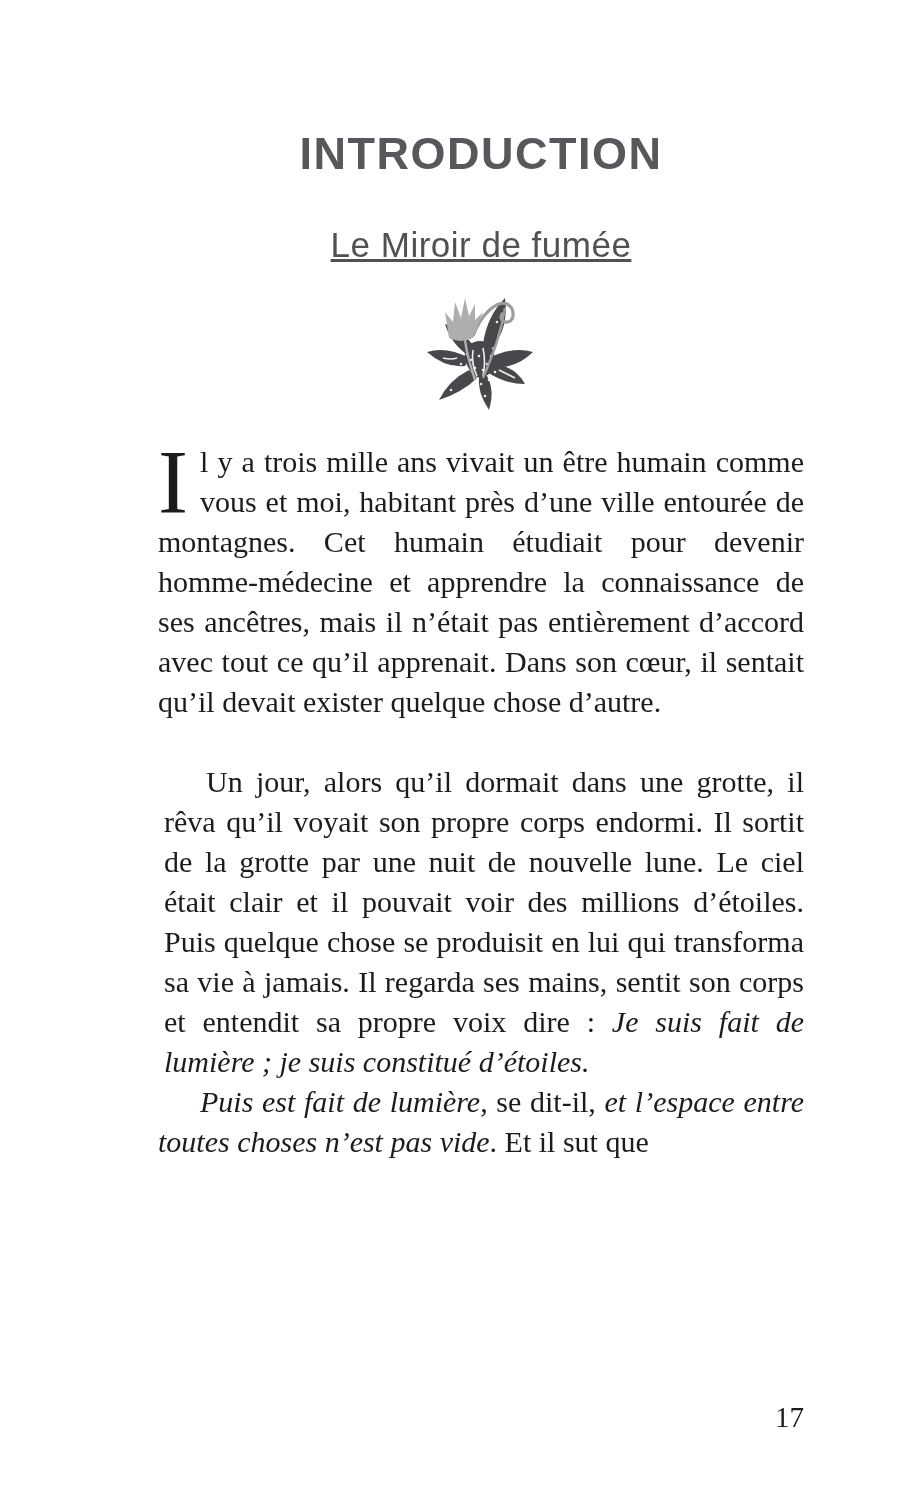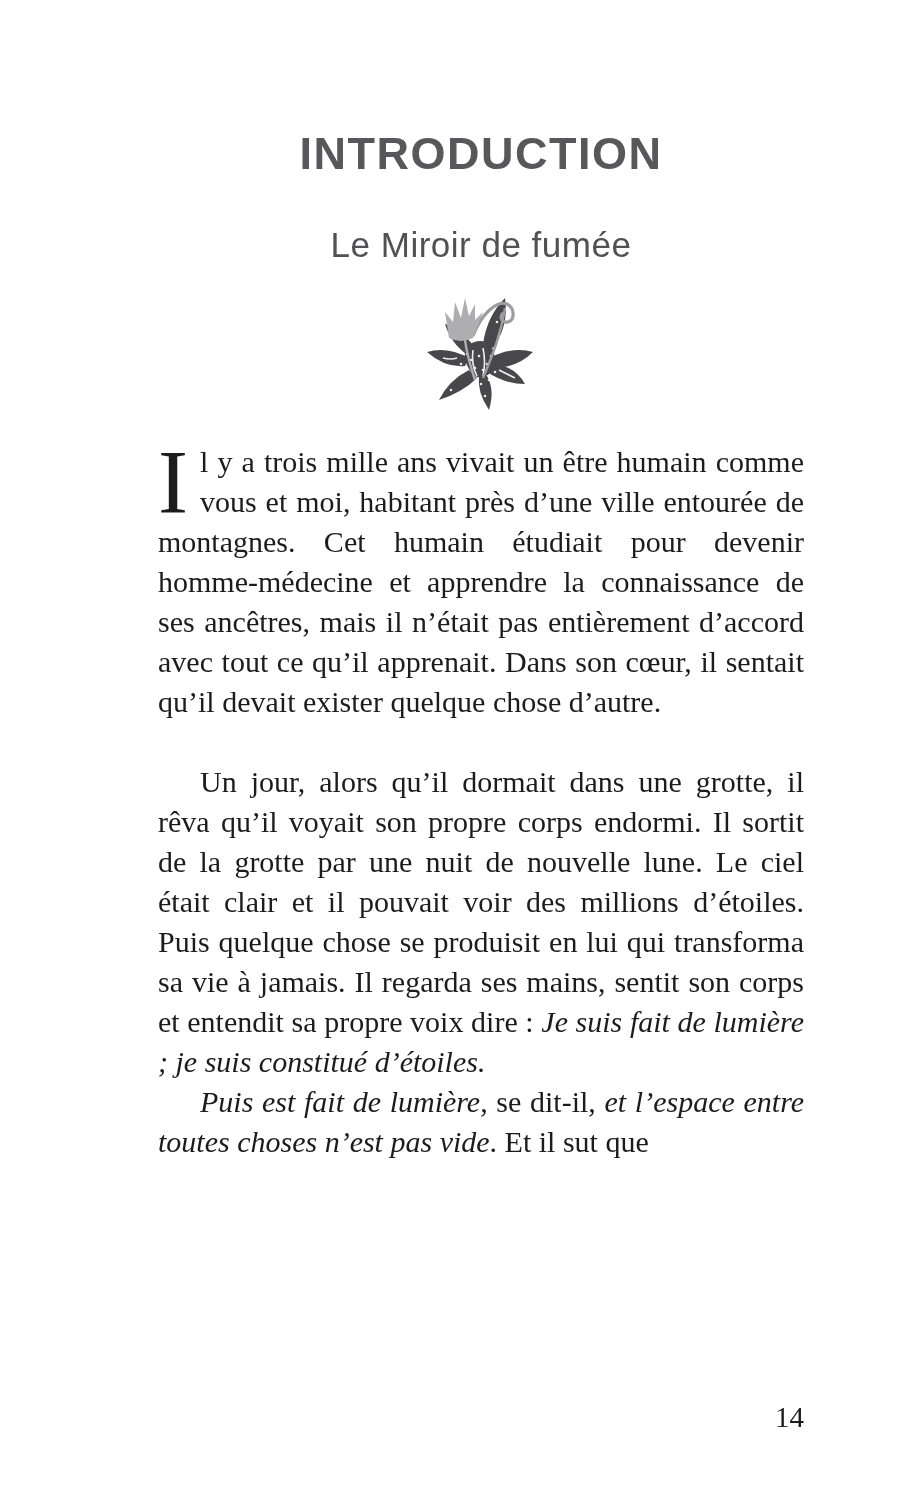--- a/index.html
+++ b/index.html
@@ -30,37 +30,38 @@
     color: var(--heading-gray, #58585c);
   }
   .chapter-subtitle {
     margin: 48px 0 0 0;
     font-family: "Liberation Sans", sans-serif;
     font-weight: 400;
     font-size: 35px;
     line-height: 38px;
     letter-spacing: 0.5px;
     color: var(--subtitle-gray, #515155);
+    text-decoration: underline;
   }
   .ornament {
     margin-top: 20px;
     height: 134px;
     display: flex;
     align-items: center;
     justify-content: center;
   }
   .body-text {
     margin-top: 24px;
     font-size: 30px;
     line-height: 40px;
     text-align: justify;
     color: var(--body-text, #1c1c1e);
   }
   .para { margin: 0; }
-  .para.gap-before { margin-top: 40px; }
+  .para.gap-before { margin-top: 40px; margin-left: 6px; }
   .para.indent { text-indent: 42px; }
   .dropcap {
     float: left;
     font-size: 90px;
     line-height: 74px;
     padding: 4px 12px 0 0;
     color: var(--body-text, #1c1c1e);
   }
   .page-number {
     position: absolute;
@@ -133,14 +134,14 @@
 
   <main class="body-text">
     <p class="para"><span class="dropcap">I</span><span>l y a trois mille ans vivait un être humain comme vous et moi, habitant près d’une ville entourée de montagnes. Cet humain étudiait pour devenir homme-médecine et apprendre la connaissance de ses ancêtres, mais il n’était pas entièrement d’accord avec tout ce qu’il apprenait. Dans son cœur, il sentait qu’il devait exister quelque chose d’autre.</span></p>
 
     <p class="para indent gap-before"><span>Un jour, alors qu’il dormait dans une grotte, il rêva qu’il voyait son propre corps endormi. Il sortit de la grotte par une nuit de nouvelle lune. Le ciel était clair et il pouvait voir des millions d’étoiles. Puis quelque chose se produisit en lui qui transforma sa vie à jamais. Il regarda ses mains, sentit son corps et entendit sa propre voix dire : </span><em>Je suis fait de lumière ; je suis constitué d’étoiles.</em></p>
 
 
     <p class="para indent"><em>Puis est fait de lumière</em><span>, se dit-il, </span><em>et l’espace entre toutes choses n’est pas vide</em><span>. Et il sut que</span></p>
   </main>
 
-  <div class="page-number">14</div>
+  <div class="page-number">17</div>
 </div>
 
 </body></html>

